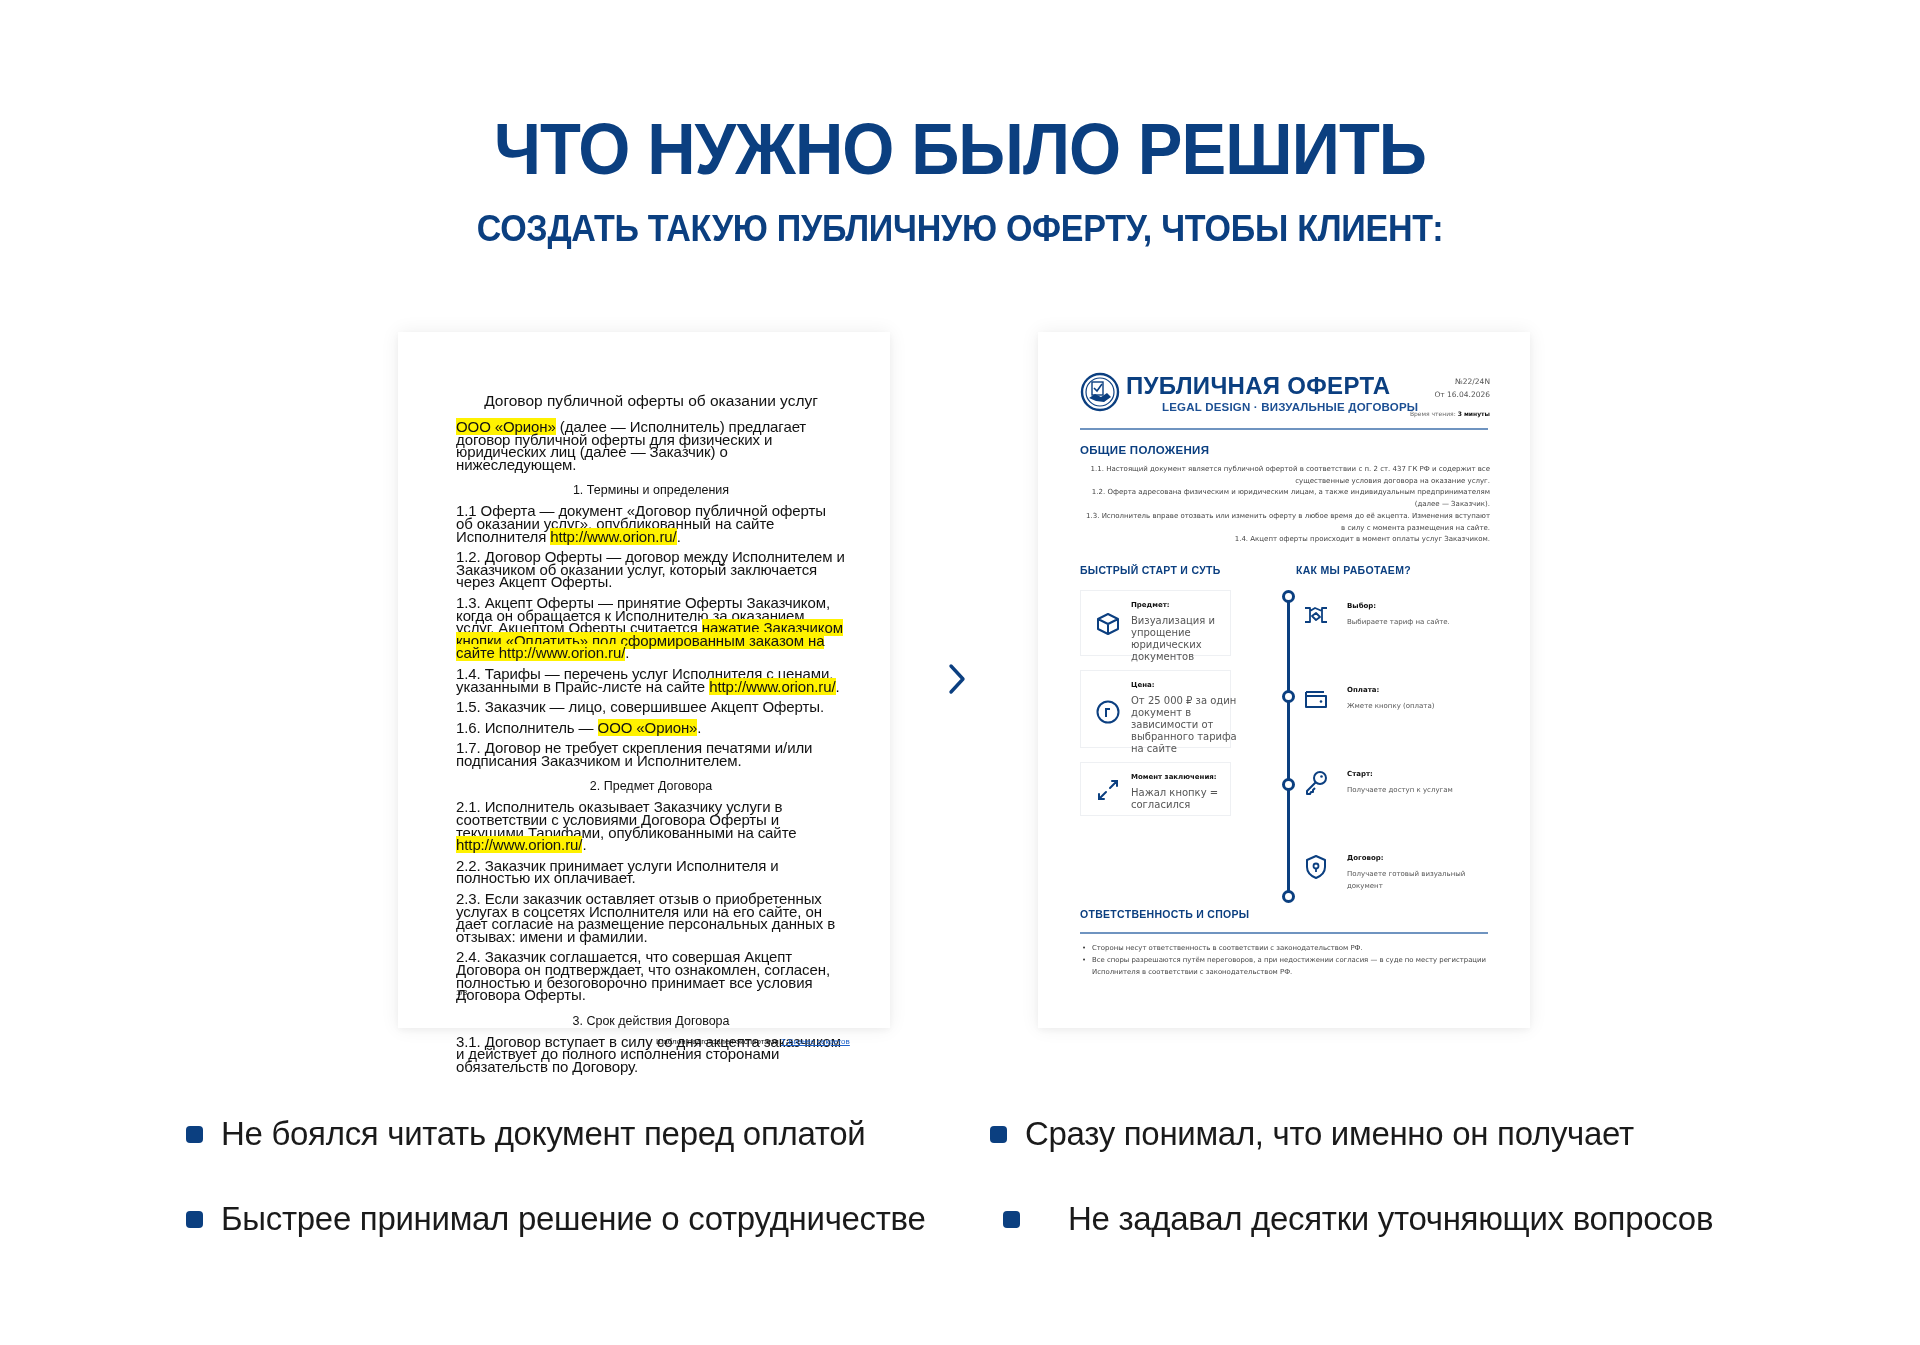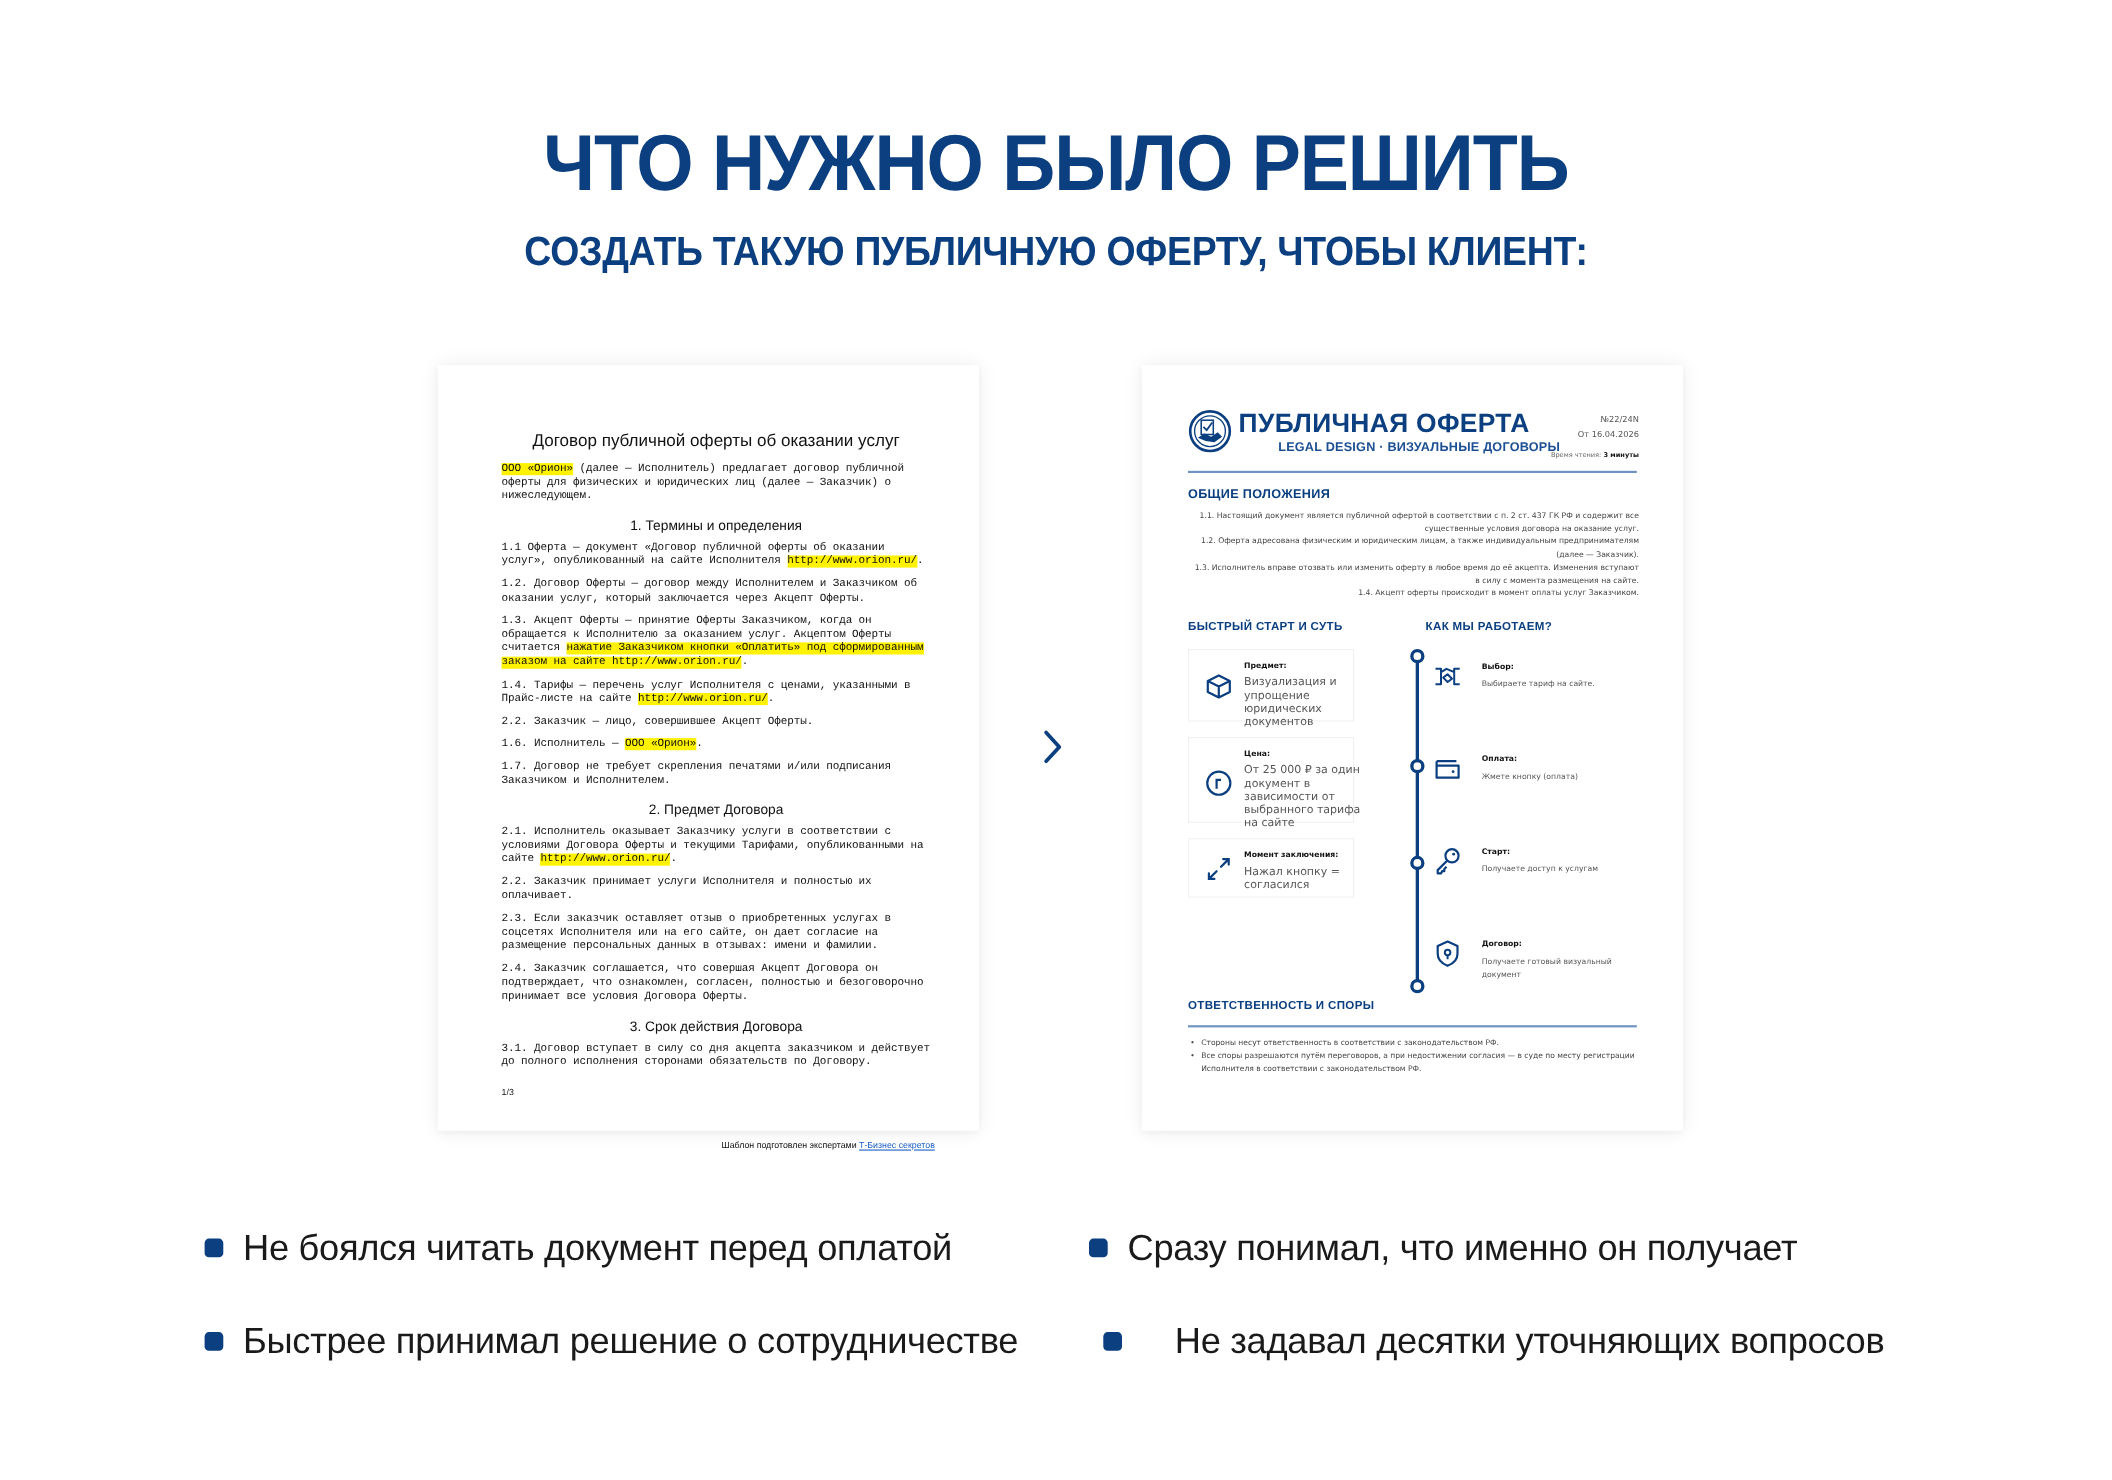--- a/index.html
+++ b/index.html
@@ -21,21 +21,21 @@
     position: absolute; top: 332px; width: 492px; height: 696px; background: #fff;
     box-shadow: 0 0 18px rgba(0,0,0,0.07), 0 2px 6px rgba(0,0,0,0.04);
   }
   .card.left { left: 398px; }
   .card.right { left: 1038px; }
 
   
   .ld { position: absolute; left: 58px; top: 60px; width: 390px; font-family: "Liberation Sans", sans-serif; color: #111; }
   .ld .h1 { text-align: center; font-size: 15.5px; margin-bottom: 11px; }
   .ld .h2 { text-align: center; font-size: 12.5px; margin: 12px 0 8px; }
-  .ld p { font-size: 10px; line-height: 12.6px; margin-bottom: 8px; letter-spacing: -0.1px; font-family: Liberation Mono, monospace; }
+  .ld p { font-size: 15px; line-height: 12.6px; margin-bottom: 8px; letter-spacing: -0.1px; }
   .hl { background: #fff200; }
   .ld .footer-note { position: absolute; left: 200px; top: 645px; font-size: 8px; white-space: nowrap; color:#111; }
   .ld .footer-note a { color: #1a5fc8; text-decoration: underline; }
   .ld-page { position: absolute; left: 58px; top: 656px; font-size: 8px; color:#111; }
 
   
   .arrow { position: absolute; left: 942px; top: 662px; width: 30px; height: 34px; }
 
   
   .rd { position: absolute; left: 0; top: 0; width: 492px; height: 696px; font-family: "DejaVu Sans", sans-serif; }
@@ -79,21 +79,21 @@
 
 <div class="card left">
   <div class="ld">
     <div class="h1">Договор публичной оферты об оказании услуг</div>
     <p><span class="hl">ООО «Орион»</span><span> (далее — Исполнитель) предлагает договор публичной оферты для физических и юридических лиц (далее — Заказчик) о нижеследующем.</span></p>
     <div class="h2">1. Термины и определения</div>
     <p><span>1.1 Оферта — документ «Договор публичной оферты об оказании услуг», опубликованный на сайте Исполнителя </span><span class="hl">http://www.orion.ru/</span>.</p>
     <p>1.2. Договор Оферты — договор между Исполнителем и Заказчиком об оказании услуг, который заключается через Акцепт Оферты.</p>
     <p><span>1.3. Акцепт Оферты — принятие Оферты Заказчиком, когда он обращается к Исполнителю за оказанием услуг.  Акцептом Оферты считается </span><span class="hl">нажатие Заказчиком кнопки «Оплатить» под сформированным заказом на сайте http://www.orion.ru/</span>.</p>
     <p><span>1.4. Тарифы — перечень услуг Исполнителя с ценами, указанными в Прайс-листе на сайте </span><span class="hl">http://www.orion.ru/</span>.</p>
-    <p>2.2. Заказчик — лицо, совершившее Акцепт Оферты.</p>
+    <p>1.5. Заказчик — лицо, совершившее Акцепт Оферты.</p>
     <p><span>1.6. Исполнитель — </span><span class="hl">ООО «Орион»</span>.</p>
     <p>1.7. Договор не требует скрепления печатями и/или подписания Заказчиком и Исполнителем.</p>
     <div class="h2">2. Предмет Договора</div>
     <p><span>2.1. Исполнитель оказывает Заказчику услуги в соответствии с условиями Договора Оферты и текущими Тарифами, опубликованными на сайте </span><span class="hl">http://www.orion.ru/</span>.</p>
     <p>2.2. Заказчик принимает услуги Исполнителя и полностью их оплачивает.</p>
     <p>2.3. Если заказчик оставляет отзыв о приобретенных услугах в соцсетях Исполнителя или на его сайте, он дает согласие на размещение персональных данных в отзывах: имени и фамилии.</p>
     <p>2.4. Заказчик соглашается, что совершая Акцепт Договора он подтверждает, что ознакомлен, согласен, полностью и безоговорочно принимает все условия Договора Оферты.</p>
     <div class="h2">3. Срок действия Договора</div>
     <p>3.1. Договор вступает в силу со дня акцепта заказчиком и действует до полного исполнения сторонами обязательств по Договору.</p>
     <div class="footer-note"><span>Шаблон подготовлен экспертами </span><a>Т-Бизнес секретов</a></div>

